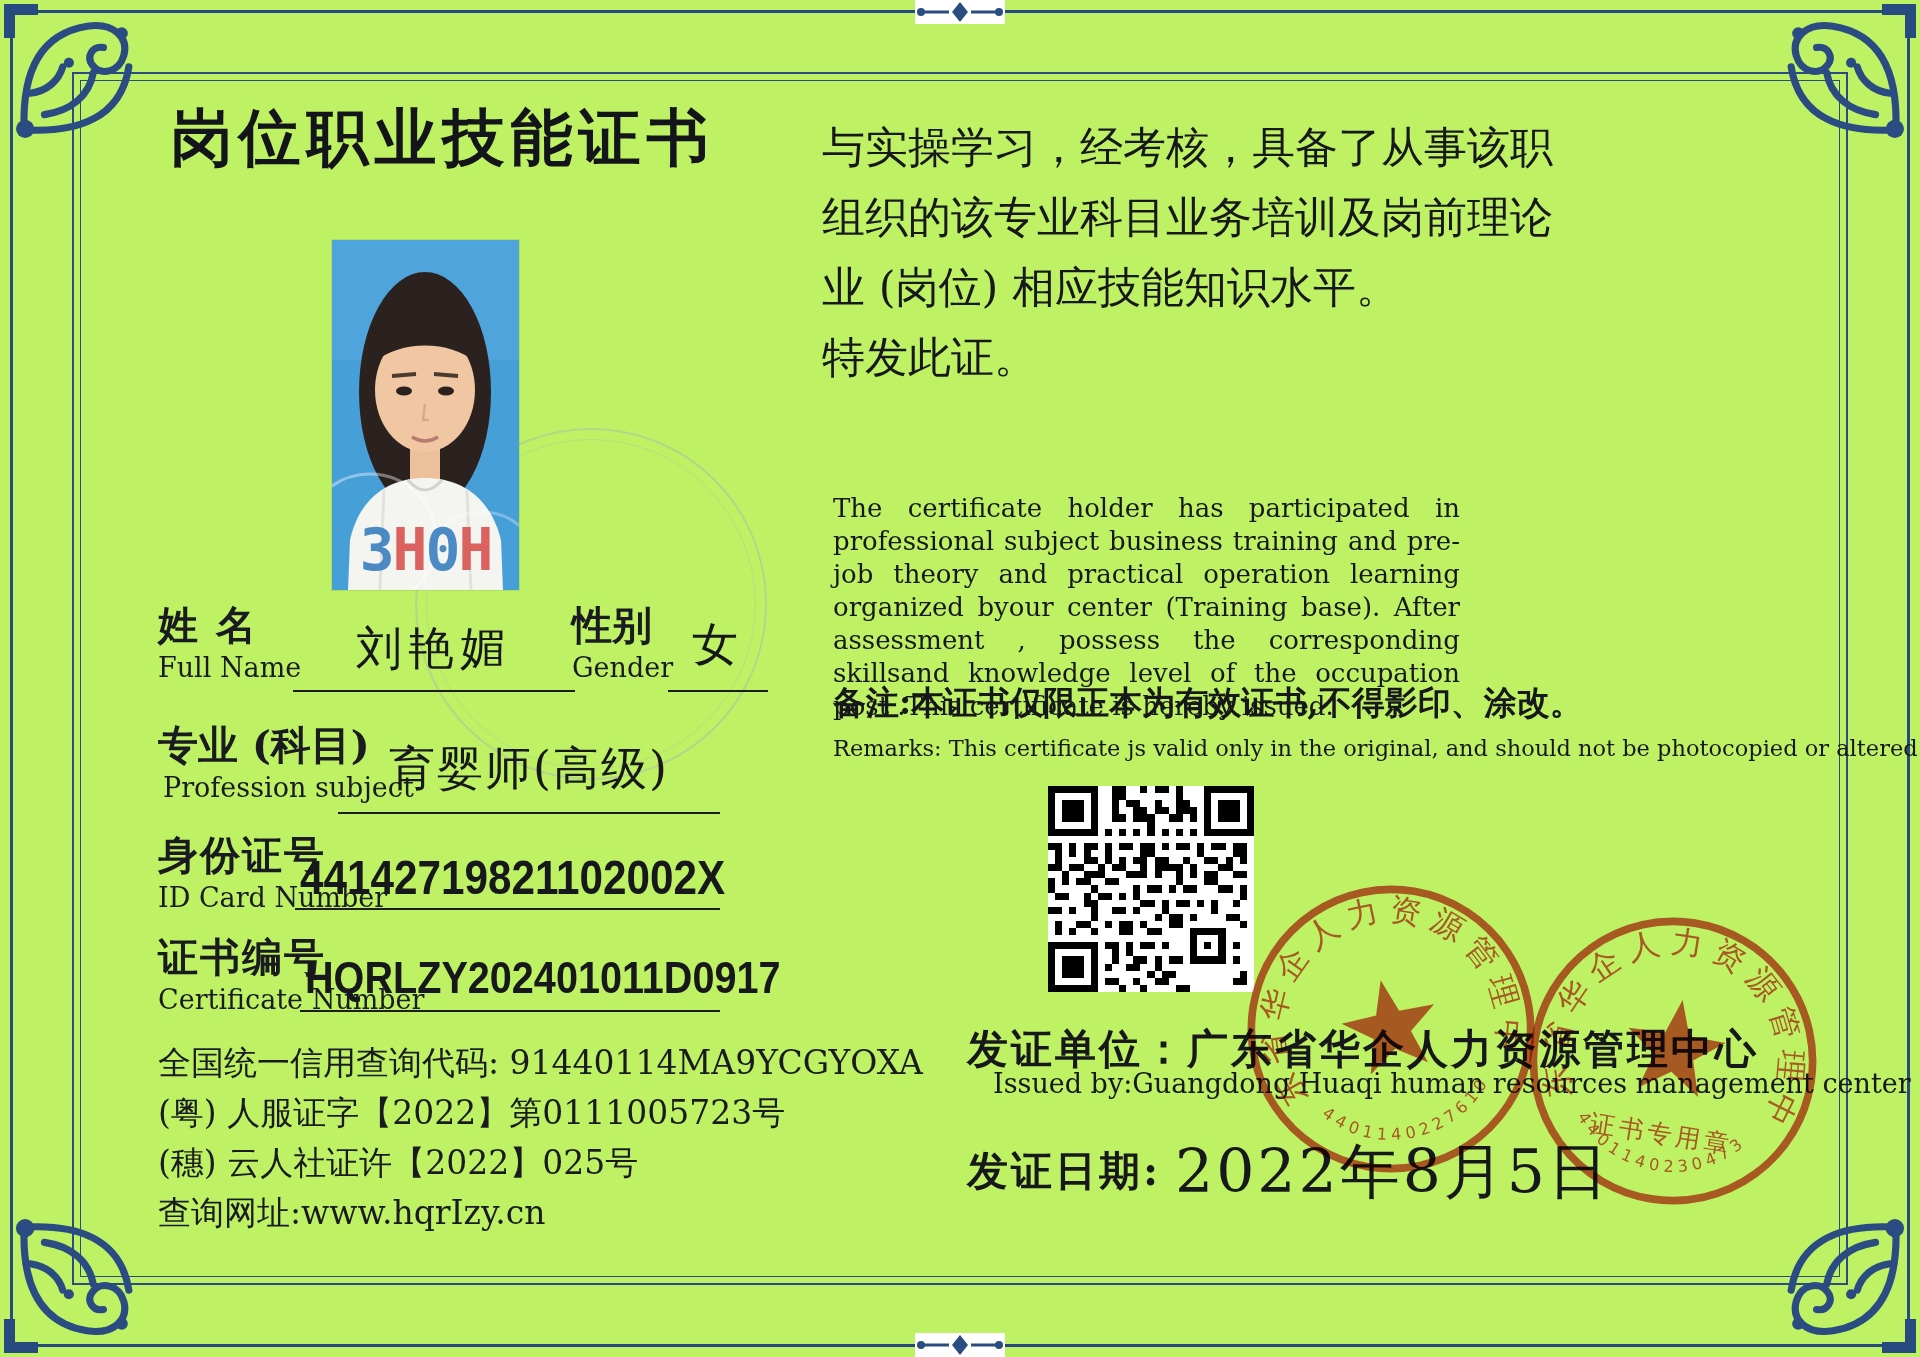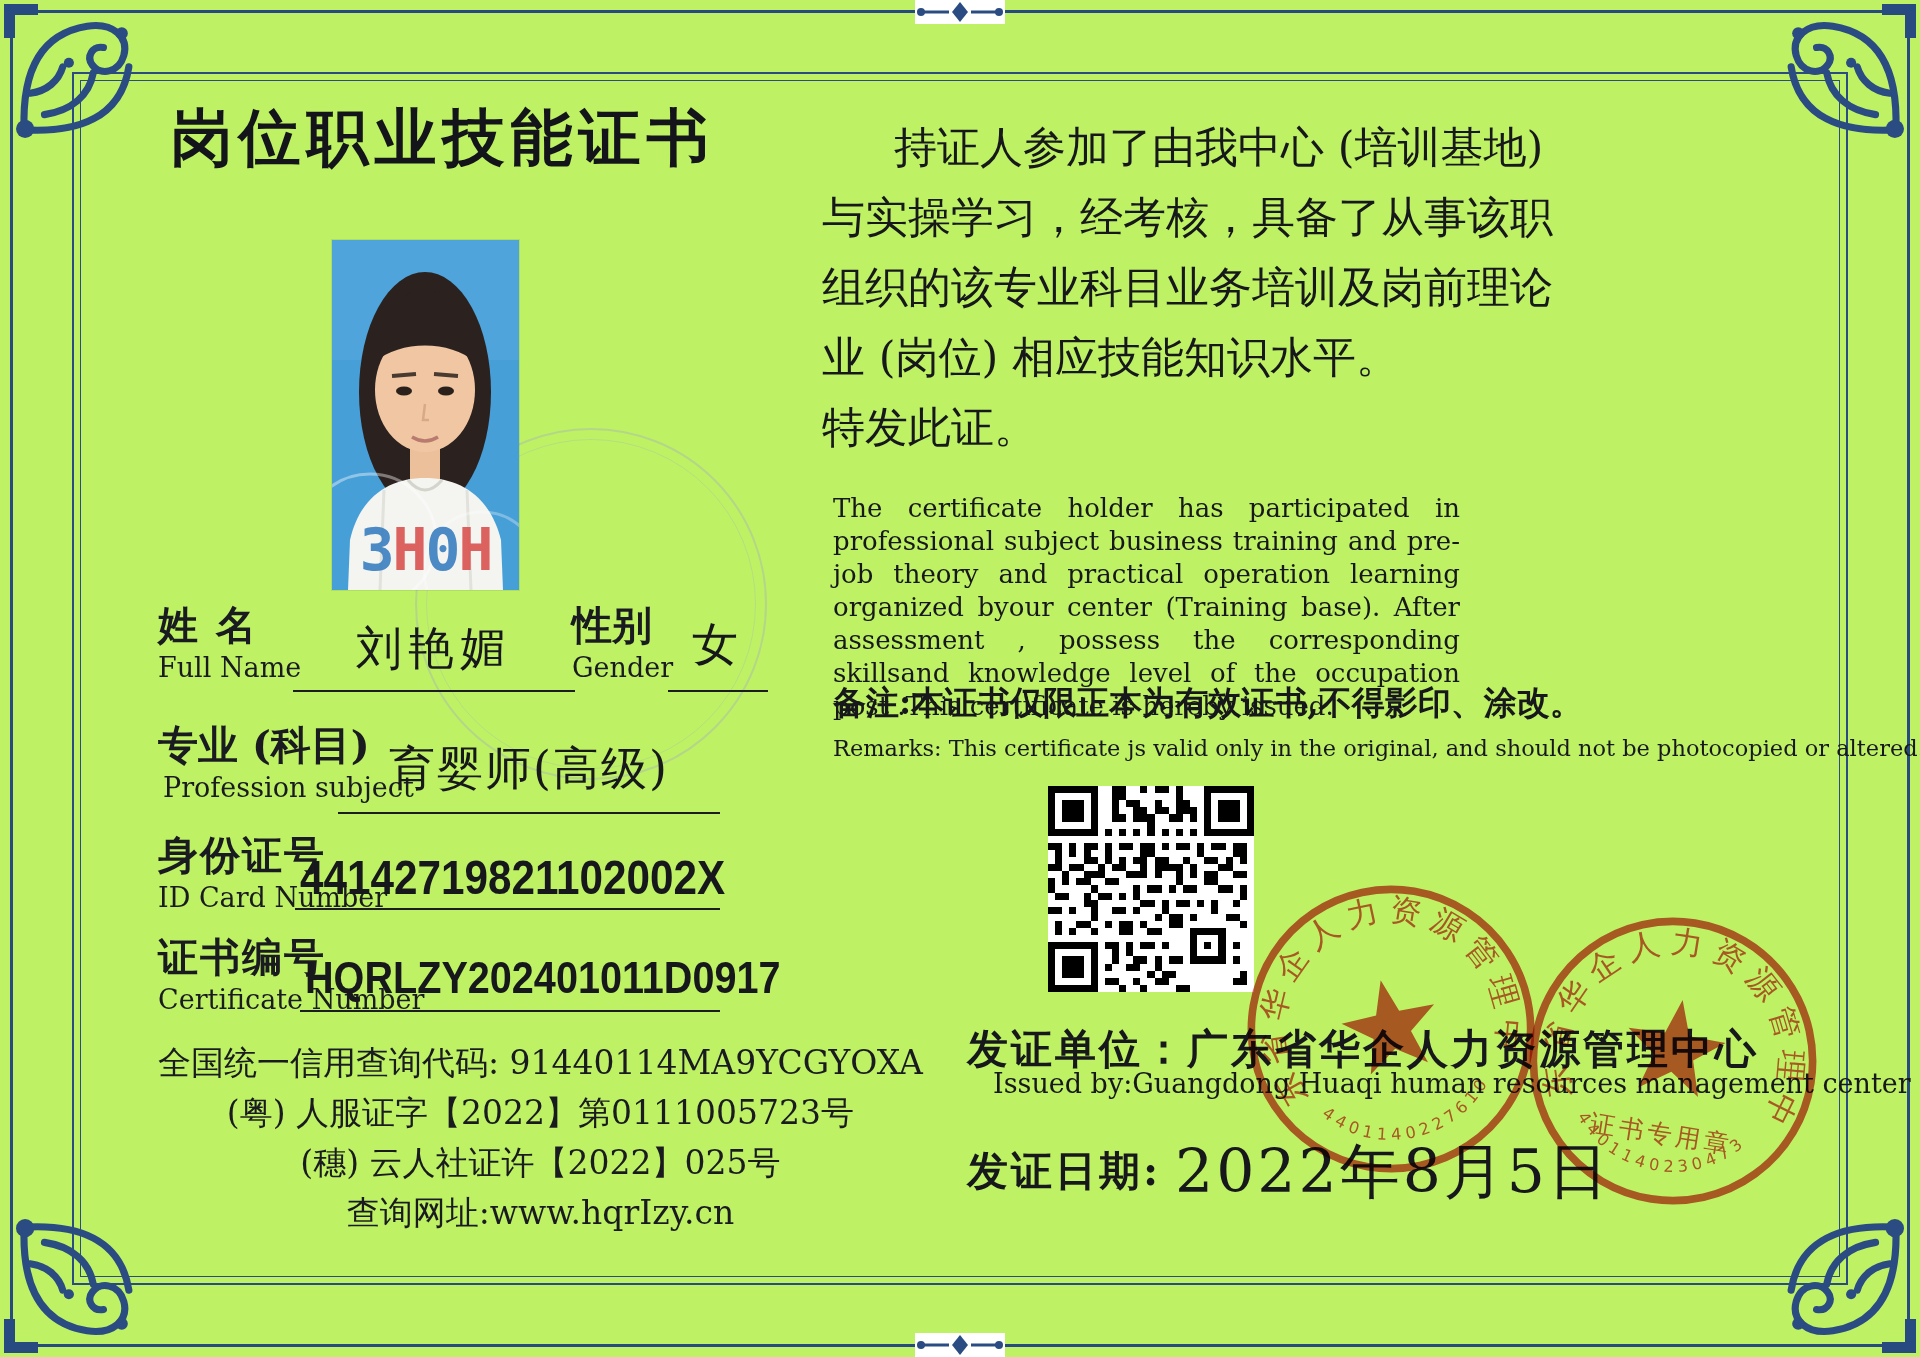--- a/index.html
+++ b/index.html
@@ -74,21 +74,21 @@
   #id-en  { left:158px; top:882px; }
   #id-ul  { left:295px; top:908px; width:425px; }
   #id-val { left:300px; top:850px; }
 
   #cert-cn  { left:158px; top:930px; letter-spacing:2px; }
   #cert-en  { left:158px; top:984px; }
   #cert-ul  { left:300px; top:1010px; width:420px; }
   #cert-val { left:305px; top:952px; font-size:45px; }
 
   .left-footer { position:absolute; left:158px; top:1038px; font-size:33px; line-height:50px;
-                 color:#1a1b20; white-space:nowrap;text-align:center; }
+                 color:#1a1b20; white-space:nowrap; }
 
   
   .cn-para { position:absolute; left:822px; top:112px; width:670px; font-size:43px;
              line-height:70px; color:#17181c; }
   .cn-para div { white-space:nowrap; }
   .cn-indent { padding-left:72px; }
 
   .en-para { position:absolute; left:833px; top:492px; width:627px; font-size:26px;
              line-height:33px; text-align:justify; font-family:"DejaVu Serif", serif; }
 
@@ -217,21 +217,20 @@
   <div class="uline" id="cert-ul"></div>
 
   <div class="left-footer">
     <div>全国统一信用查询代码:  91440114MA9YCGYOXA</div>
     <div>(粤) 人服证字【2022】第0111005723号</div>
     <div>(穗) 云人社证许【2022】025号</div>
     <div>查询网址:www.hqrIzy.cn</div>
   </div>
 
   <div class="cn-para">
-    <div class="cn-indent">持证人参加了由我中心 (培训基地)</div>
     <div>与实操学习，经考核，具备了从事该职</div>
     <div>组织的该专业科目业务培训及岗前理论</div>
     <div>业 (岗位) 相应技能知识水平。</div>
     <div>特发此证。</div>
   </div>
 
   <p class="en-para">The certificate holder has participated in professional subject business training and pre-job theory and practical operation learning organized byour center (Training base). After assessment , possess the corresponding skillsand knowledge level of the occupation post .This certificate is hereby issued.</p>
 
   <div class="remark-cn">备注:本证书仅限正本为有效证书,不得影印、涂改。</div>
   <div class="remark-en">Remarks: This certificate js valid only in the original, and should not be photocopied or altered.</div>

